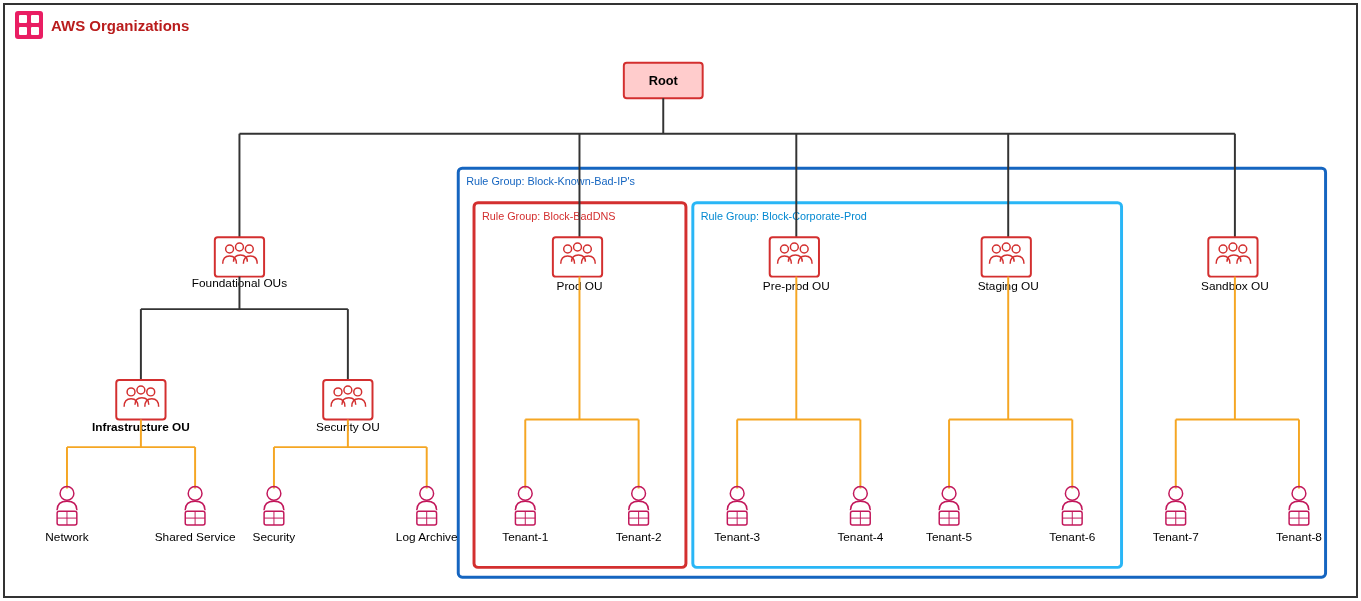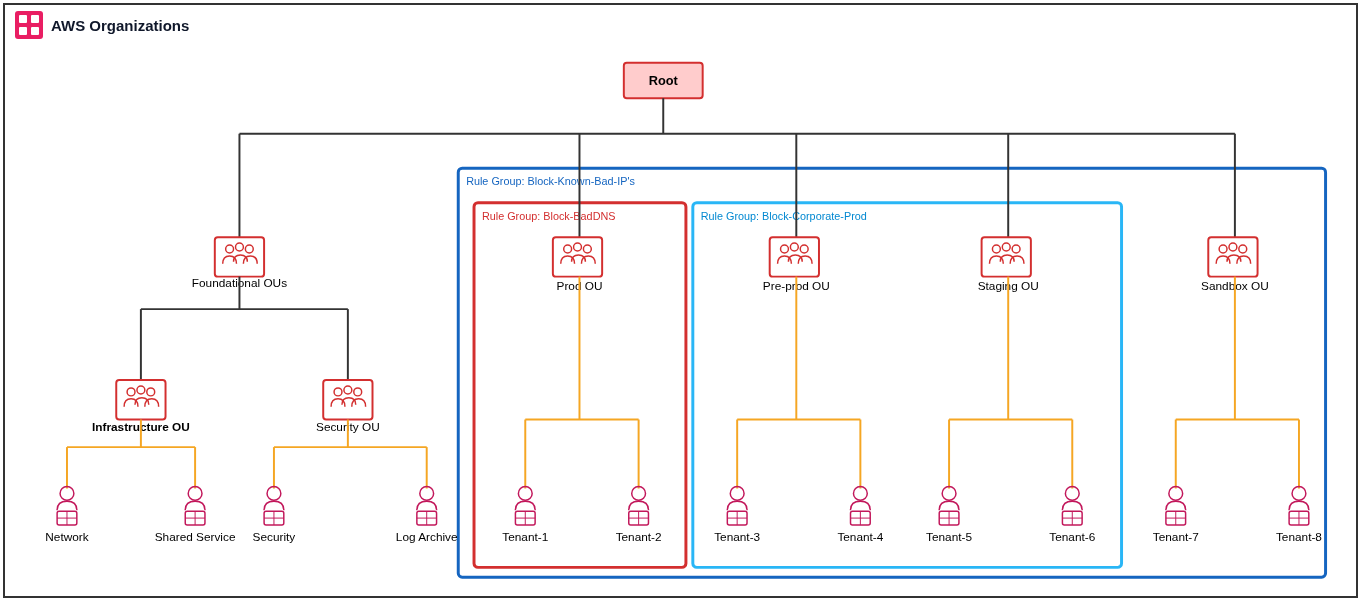--- a/index.html
+++ b/index.html
@@ -30,21 +30,21 @@
       background: #e91e63;
       border-radius: 3px;
       display: flex;
       align-items: center;
       justify-content: center;
     }
     .aws-logo svg { width: 22px; height: 22px; }
     .header-title {
       font-size: 15px;
       font-weight: bold;
-      color: #0f172a;
+      color: #b91c1c;
     }
     .diagram-area {
       position: relative;
       width: 100%;
       height: calc(100% - 44px);
     }
     svg.diagram-svg {
       position: absolute;
       top: 0; left: 0;
       width: 100%;

